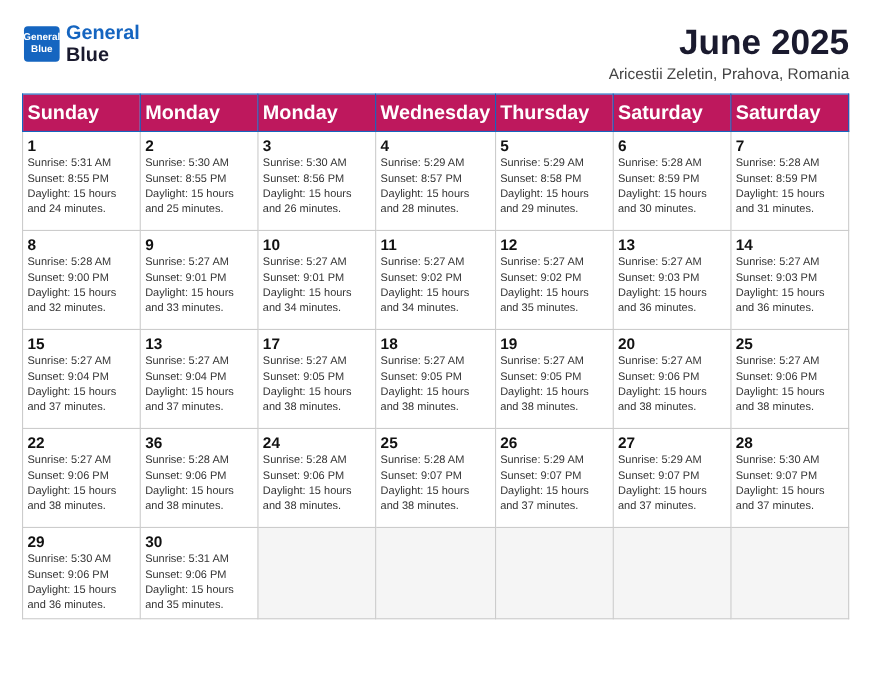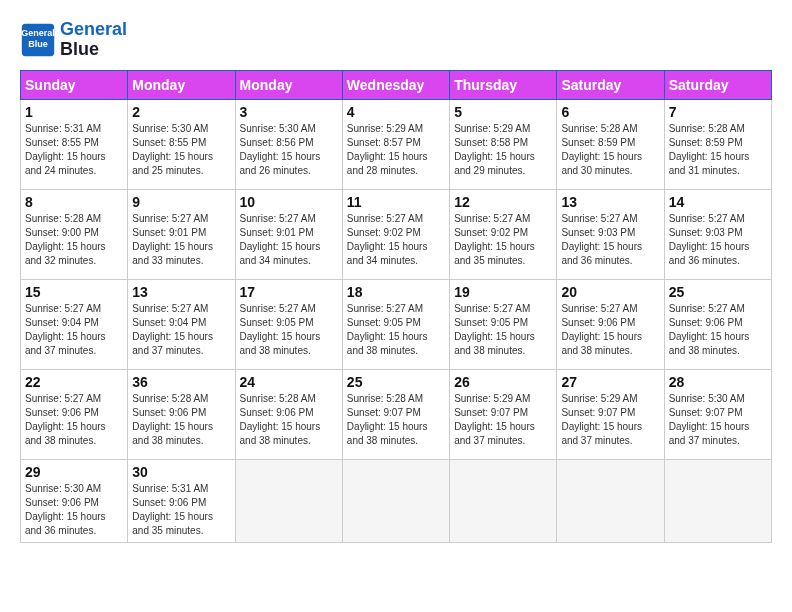--- a/index.html
+++ b/index.html
@@ -46,25 +46,25 @@
       font-size: 14px;
       color: #444;
       margin-top: 2px;
     }
     .calendar {
       width: 100%;
       border-collapse: collapse;
       font-size: 11px;
     }
     .calendar th {
-      background-color: #d946ef;
+      background-color: #be185d;
       color: #fff;
       padding: 6px 4px;
       text-align: left;
-      font-size: 14px;
+      font-size: 18px;
       font-weight: bold;
       border: 1px solid #1565c0;
     }
     .calendar td {
       vertical-align: top;
       border: 1px solid #ccc;
       padding: 4px;
       width: calc(100% / 7);
       height: 90px;
       background: #fff;
@@ -97,20 +97,24 @@
       <rect x="2" y="2" width="36" height="36" rx="4" fill="#1565c0"></rect>
       <text x="20" y="16" text-anchor="middle" font-size="10" fill="white" font-weight="bold">General</text>
       <text x="20" y="28" text-anchor="middle" font-size="10" fill="white" font-weight="bold">Blue</text>
     </svg>
     <div>
       <div class="logo-text">
         <span>General</span><br>Blue
       </div>
     </div>
   </div>
+  <div class="title-area">
+    <div class="month-year">June 2025</div>
+    <div class="location">Aricestii Zeletin, Prahova, Romania</div>
+  </div>
 </div>
 
 <table class="calendar">
   <thead>
     <tr>
     <th>Sunday</th>
         <th>Monday</th>
         <th>Monday</th>
         <th>Wednesday</th>
         <th>Thursday</th>

